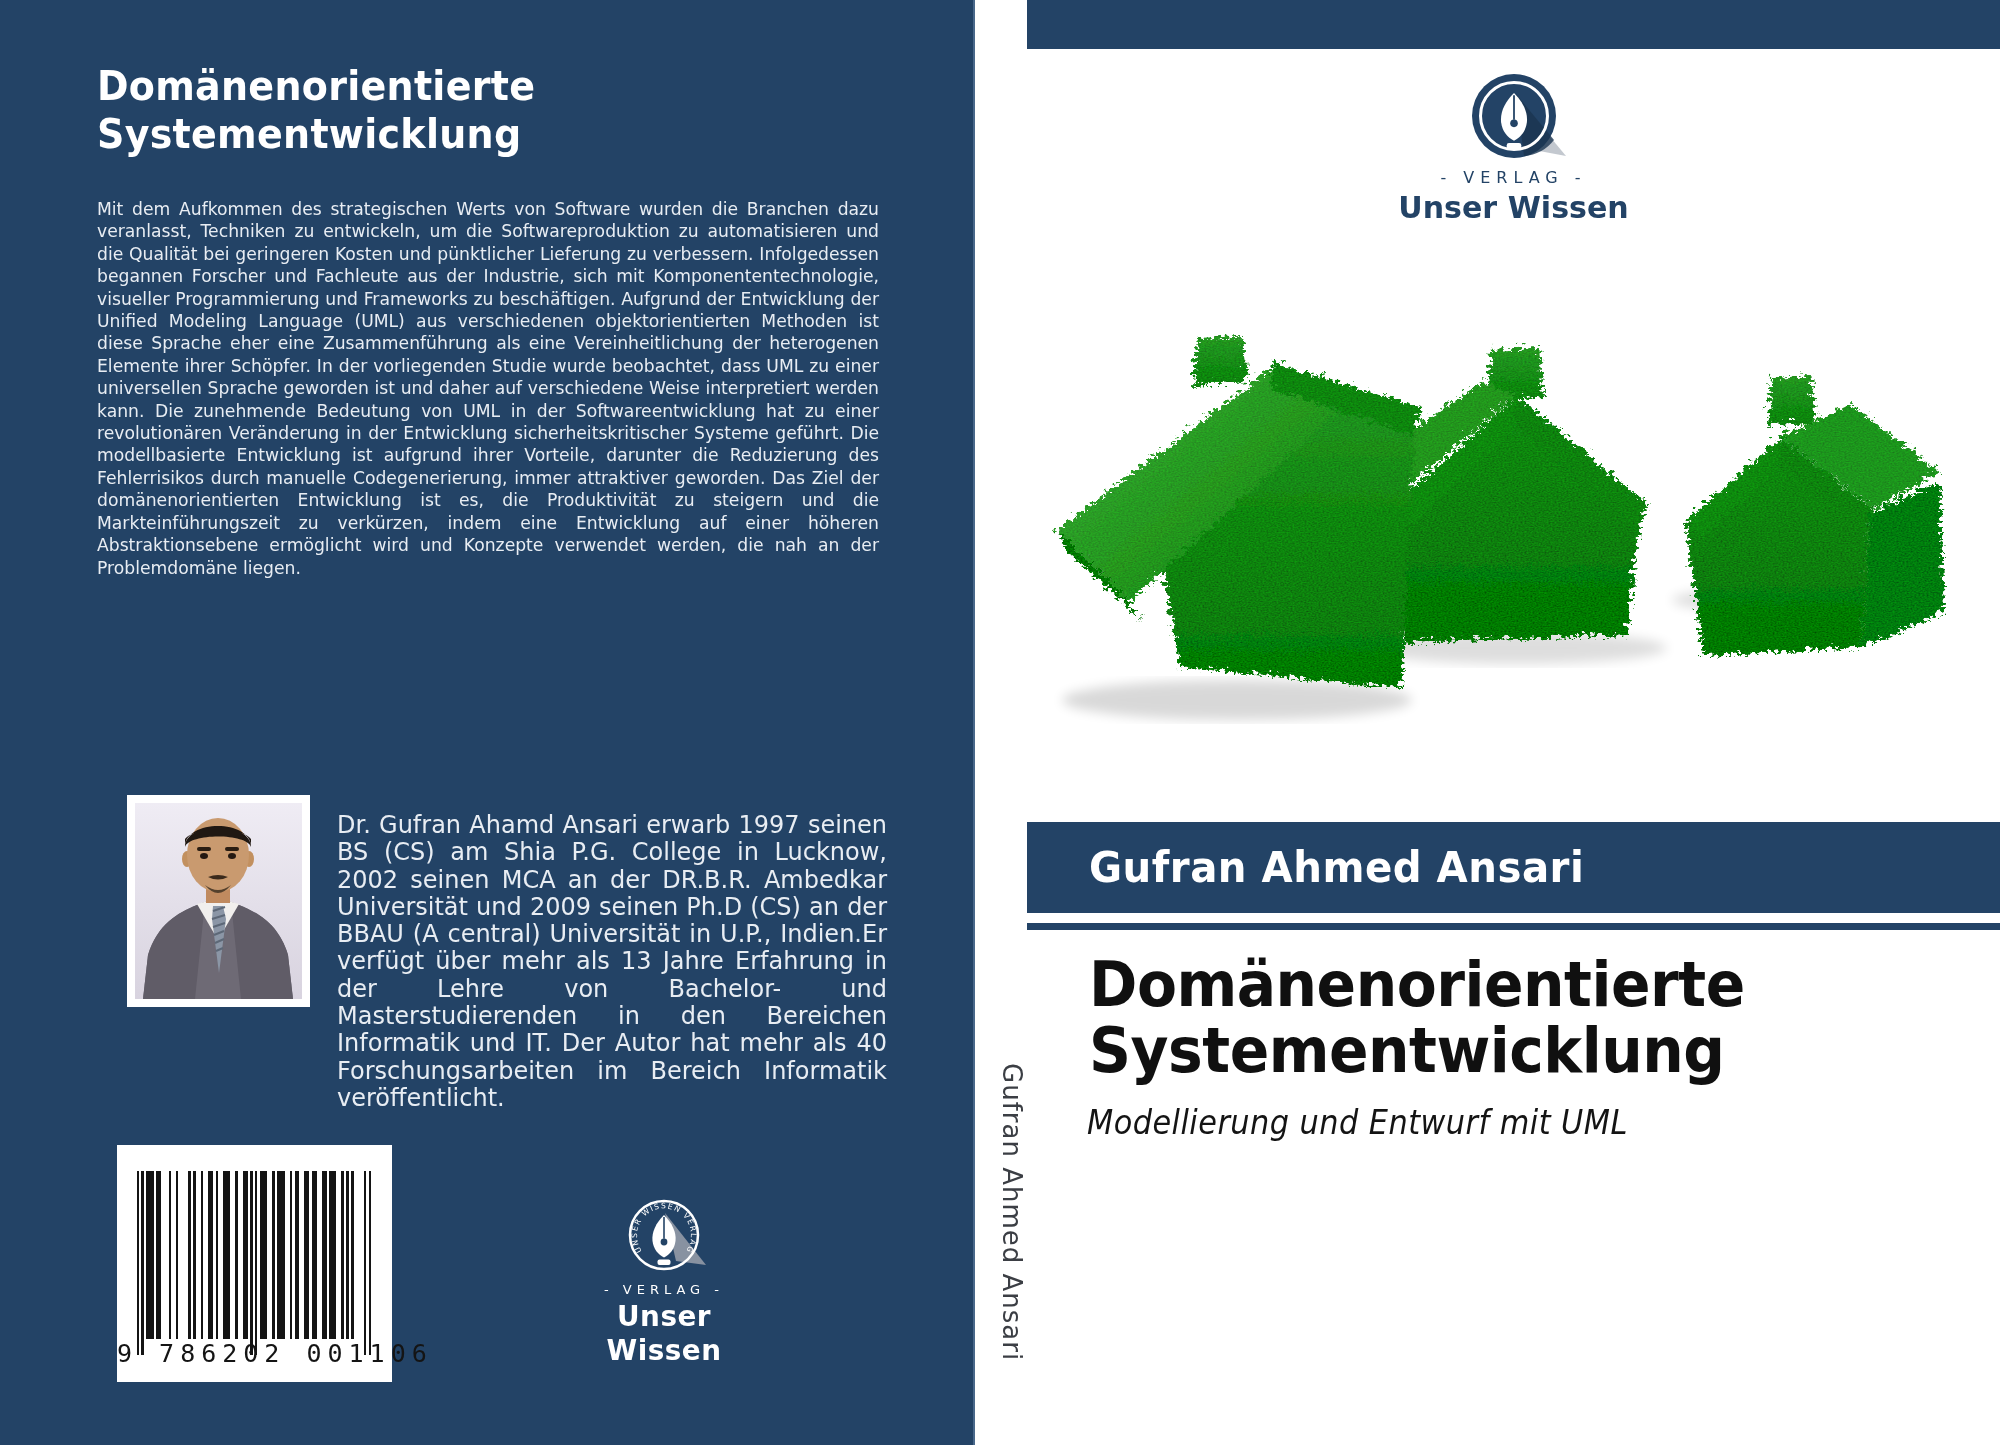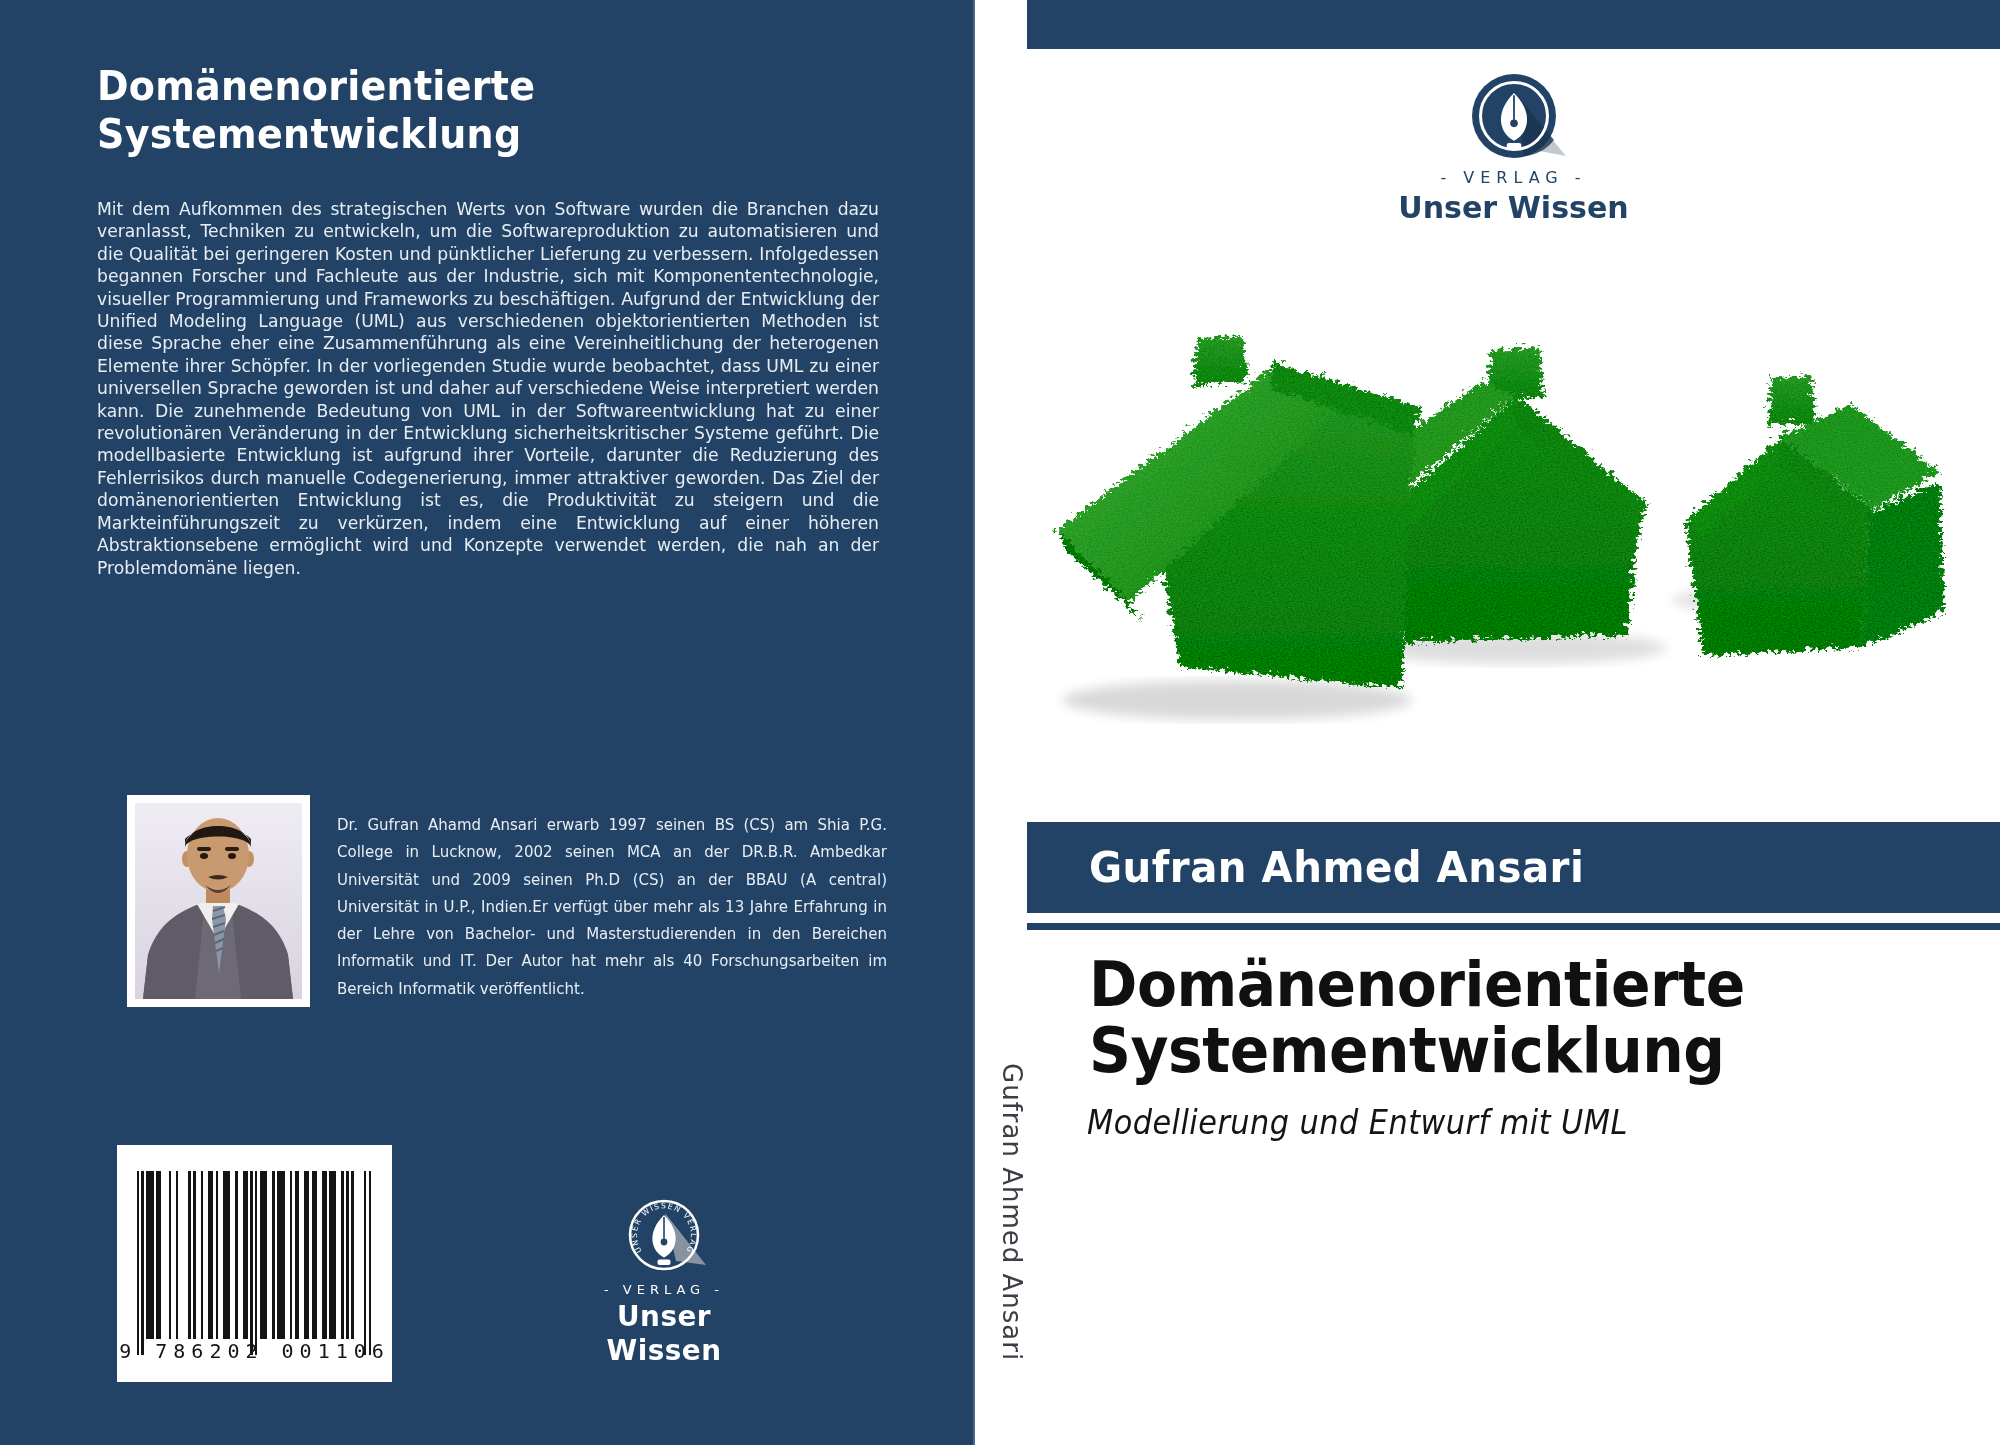--- a/index.html
+++ b/index.html
@@ -7,28 +7,28 @@
         font-family:"DejaVu Sans",sans-serif;}
   
   .back-cover{position:absolute;left:0;top:0;width:973px;height:1445px;background:#234366;}
   .bc-title{position:absolute;left:97px;top:62px;color:#ffffff;font-weight:bold;
             font-size:40px;line-height:48px;letter-spacing:.3px;transform:scaleX(.95);transform-origin:left top;}
   .bc-blurb{position:absolute;left:97px;top:198px;width:782px;color:#e8edf3;
             font-size:17.2px;line-height:22.4px;text-align:justify;}
   .bio-photo{position:absolute;left:127px;top:795px;width:167px;height:196px;
              background:#e9e5ef;border:8px solid #ffffff;}
   .bc-bio{position:absolute;left:337px;top:812px;width:550px;color:#e8edf3;
-          font-size:15px;line-height:27.3px;text-align:justify;}
+          font-size:24px;line-height:27.3px;text-align:justify;}
   
   .barcode-box{position:absolute;left:117px;top:1145px;width:275px;height:237px;background:#ffffff;}
   .bc-bars{display:flex;align-items:flex-start;width:236px;margin:26px auto 0;}
   .bc-mod{width:2.484px;height:170px;background:transparent;flex:0 0 auto;}
   .bc-mod.on{background:#141414;}
   .bc-number{margin-top:-16px;text-align:center;color:#141414;
-             font-family:"DejaVu Sans Mono",monospace;font-size:20px;letter-spacing:6px;white-space:nowrap;}
+             font-family:"DejaVu Sans Mono",monospace;font-size:25px;letter-spacing:6px;white-space:nowrap;}
   
   .bk-logo{position:absolute;left:564px;top:1194px;width:200px;text-align:center;}
   .bk-verlag{margin-top:4px;color:#ffffff;font-size:13px;letter-spacing:5px;white-space:nowrap;}
   .bk-wordmark{margin-top:2px;color:#ffffff;font-size:29px;font-weight:bold;letter-spacing:.5px;
                transform:scaleX(.96);transform-origin:center top;}
   
   .spine{position:absolute;left:973px;top:0;width:54px;height:1445px;background:#ffffff;
          border-left:2px solid #49688a;box-sizing:border-box;}
   .spine-text{position:absolute;left:0;top:1063px;width:52px;display:flex;justify-content:center;
               writing-mode:vertical-rl;color:#3b3e44;font-size:26px;letter-spacing:1px;white-space:nowrap;}

